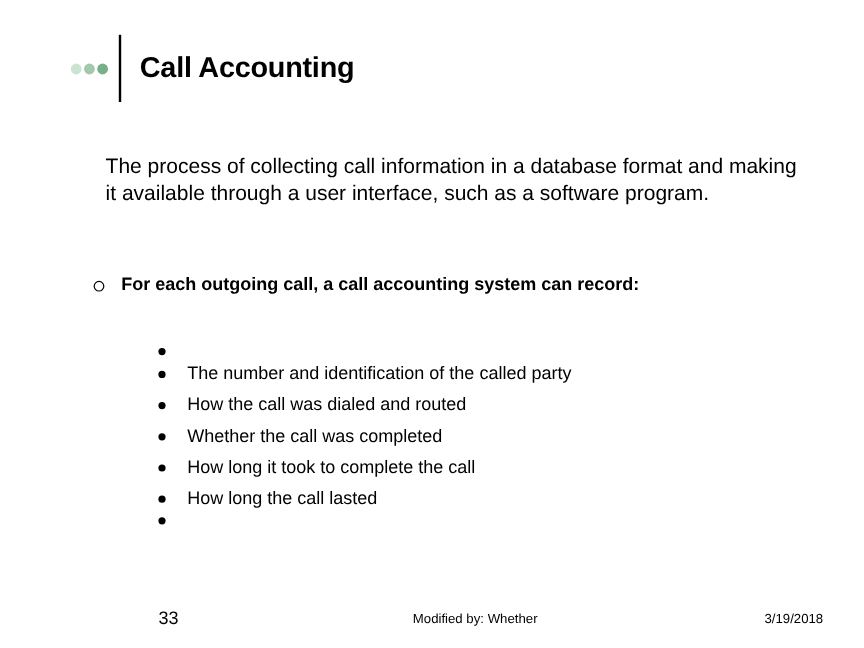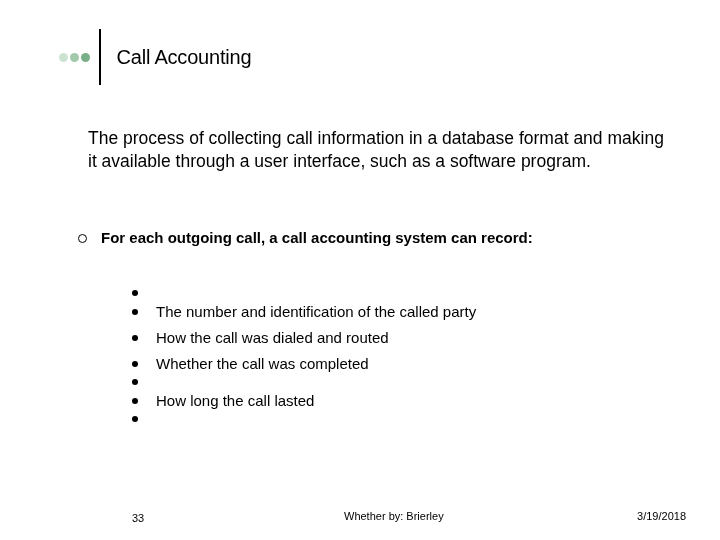--- a/index.html
+++ b/index.html
@@ -35,22 +35,22 @@
   .dot1 { background: #cde3d2; }
   .dot2 { background: #a3c9ad; }
   .dot3 { background: #78af88; }
   .vrule {
     width: 1.5px;
     background: #000000;
     height: 56px;
     margin-left: 9px;
   }
   .title {
-    font-size: 20px;
-    font-weight: normal;
+    font-size: 24px;
+    font-weight: bold;
     margin-left: 16px;
     letter-spacing: -0.2px;
     text-align: center;
   }
   .intro {
     position: absolute;
     top: 127px;
     left: 88px;
     right: 55px;
     font-size: 17.5px;
@@ -104,21 +104,21 @@
     bottom: 16px;
     left: 0;
     width: 720px;
     font-size: 11px;
     color: #000;
   }
   .slide-num {
     position: absolute;
     left: 132px;
     bottom: 0;
-    font-size: 11px;
+    font-size: 15px;
     margin-top: 12px;
   }
   .modby {
     position: absolute;
     left: 344px;
     bottom: 2px;
   }
   .date {
     position: absolute;
     right: 34px;
@@ -156,27 +156,28 @@
   <div class="sub-item">
     <div class="filled-bullet"></div>
     <div class="sub-text">How the call was dialed and routed</div>
   </div>
   <div class="sub-item">
     <div class="filled-bullet"></div>
     <div class="sub-text">Whether the call was completed</div>
   </div>
   <div class="sub-item">
     <div class="filled-bullet"></div>
+    <div class="sub-text">How long it took to complete the call</div>
   </div>
   <div class="sub-item">
     <div class="filled-bullet"></div>
     <div class="sub-text">How long the call lasted</div>
   </div>
   <div class="sub-item">
     <div class="filled-bullet"></div>
   </div>
 </div>
 
 <div class="footer">
   <div class="slide-num">33</div>
-  <div class="modby">Whether by: Brierley</div>
+  <div class="modby">Modified by: Whether</div>
   <div class="date">3/19/2018</div>
 </div>
 
 </body></html>

